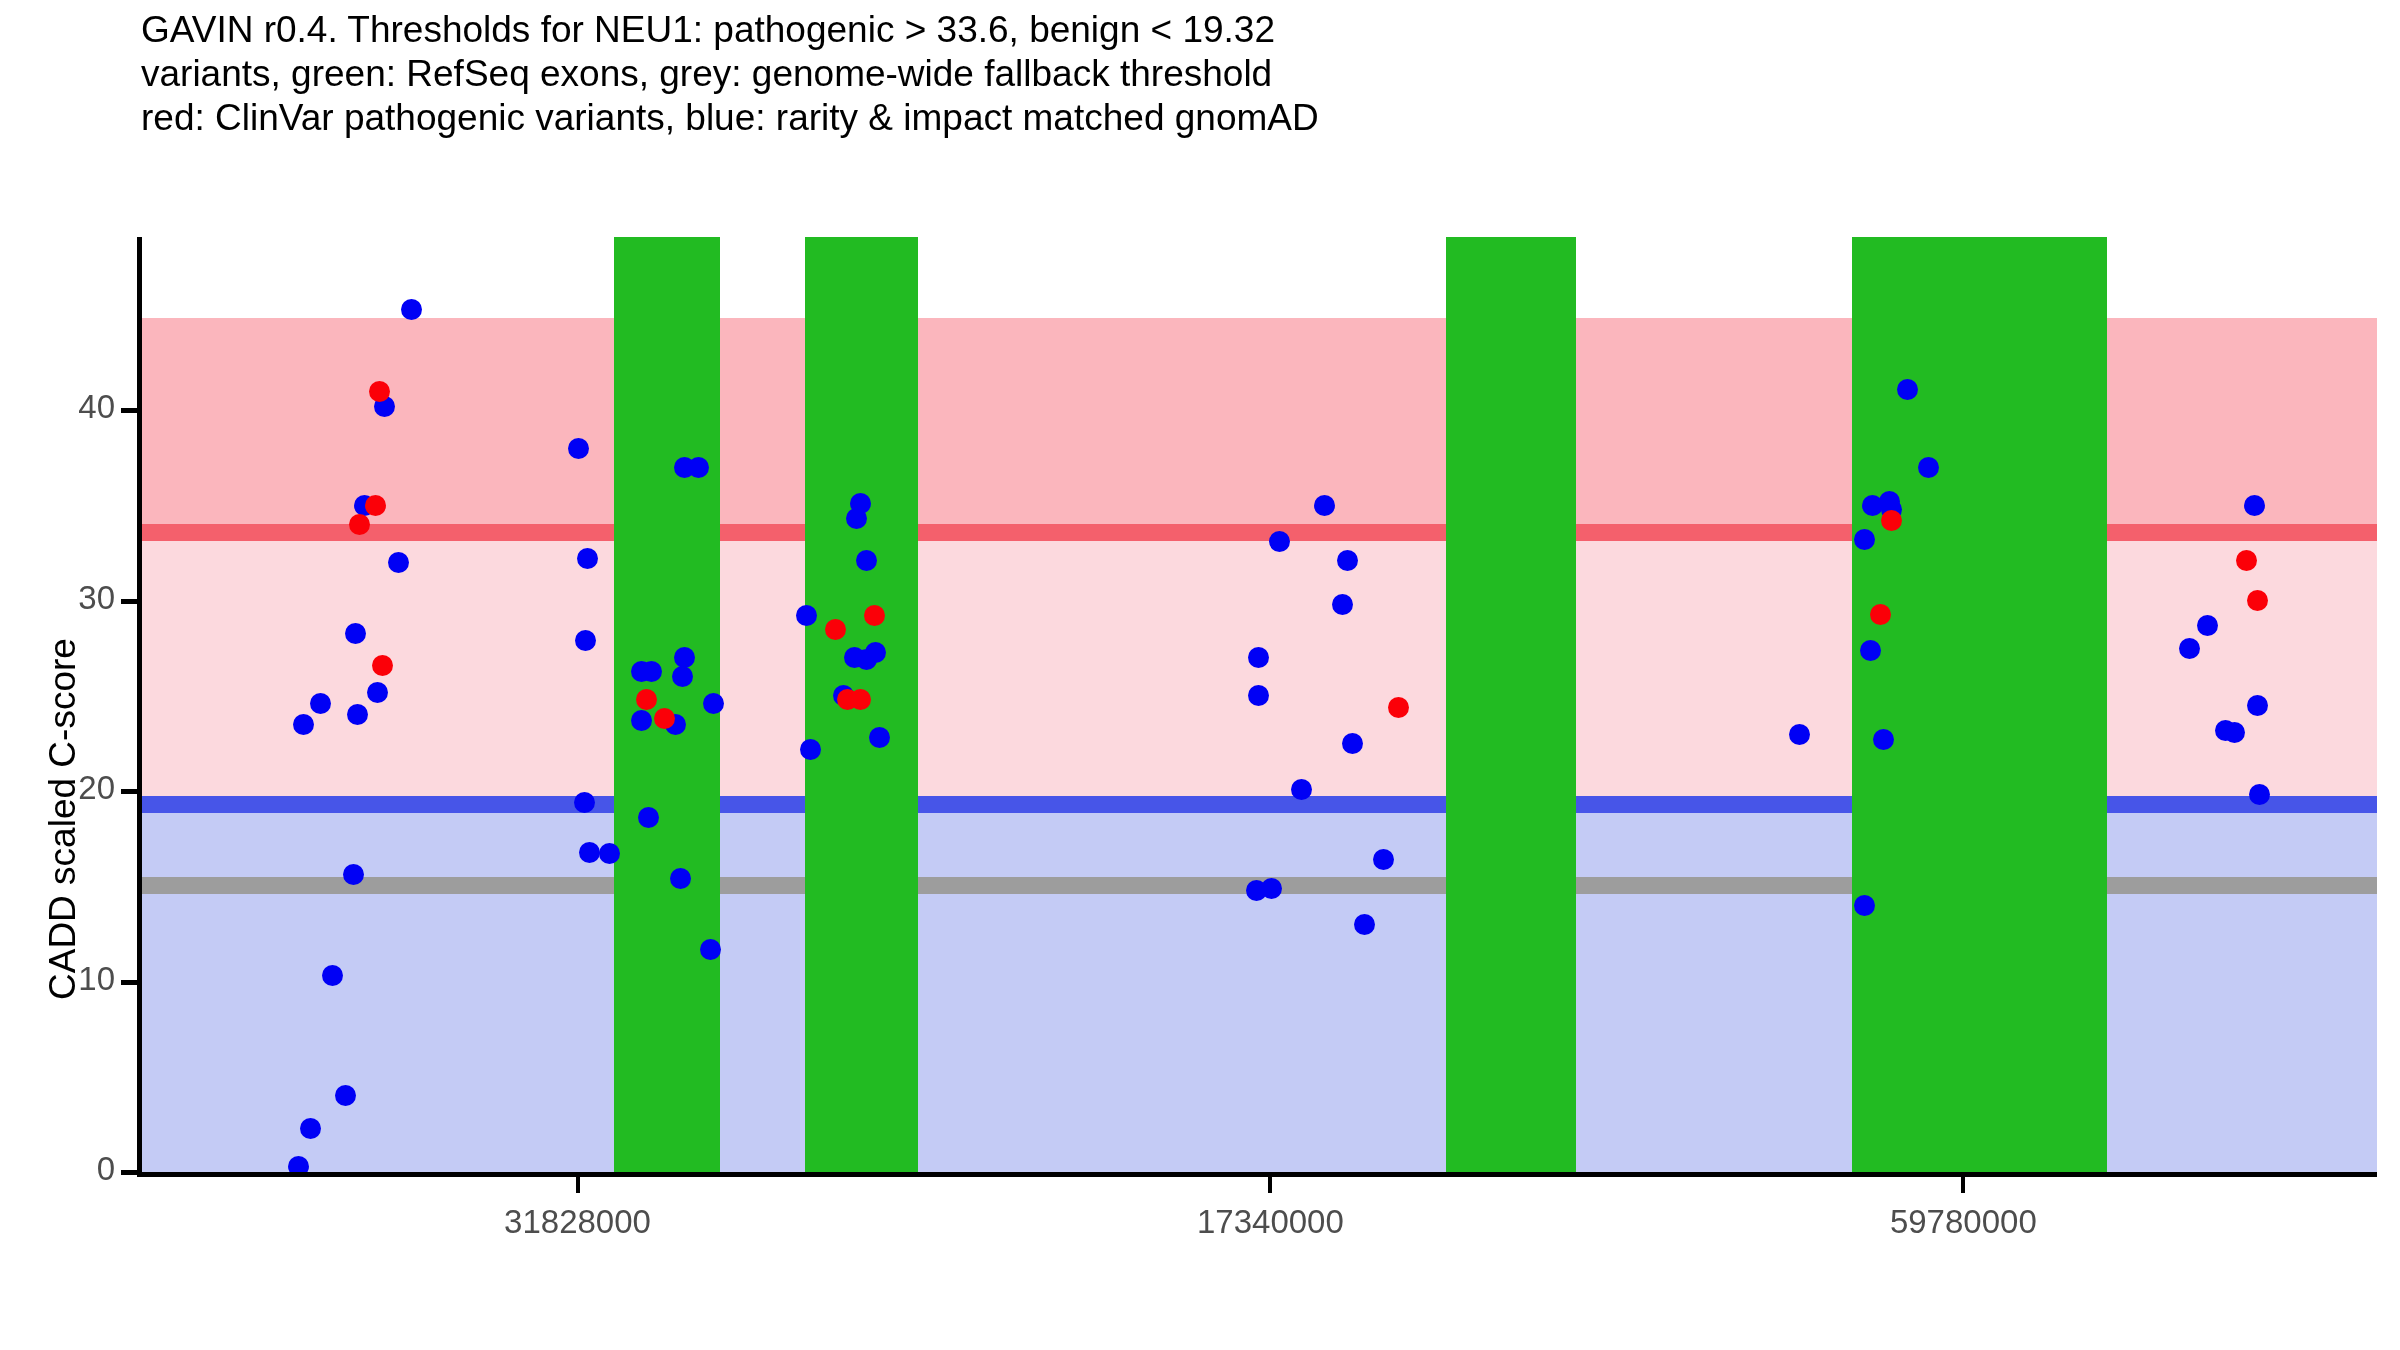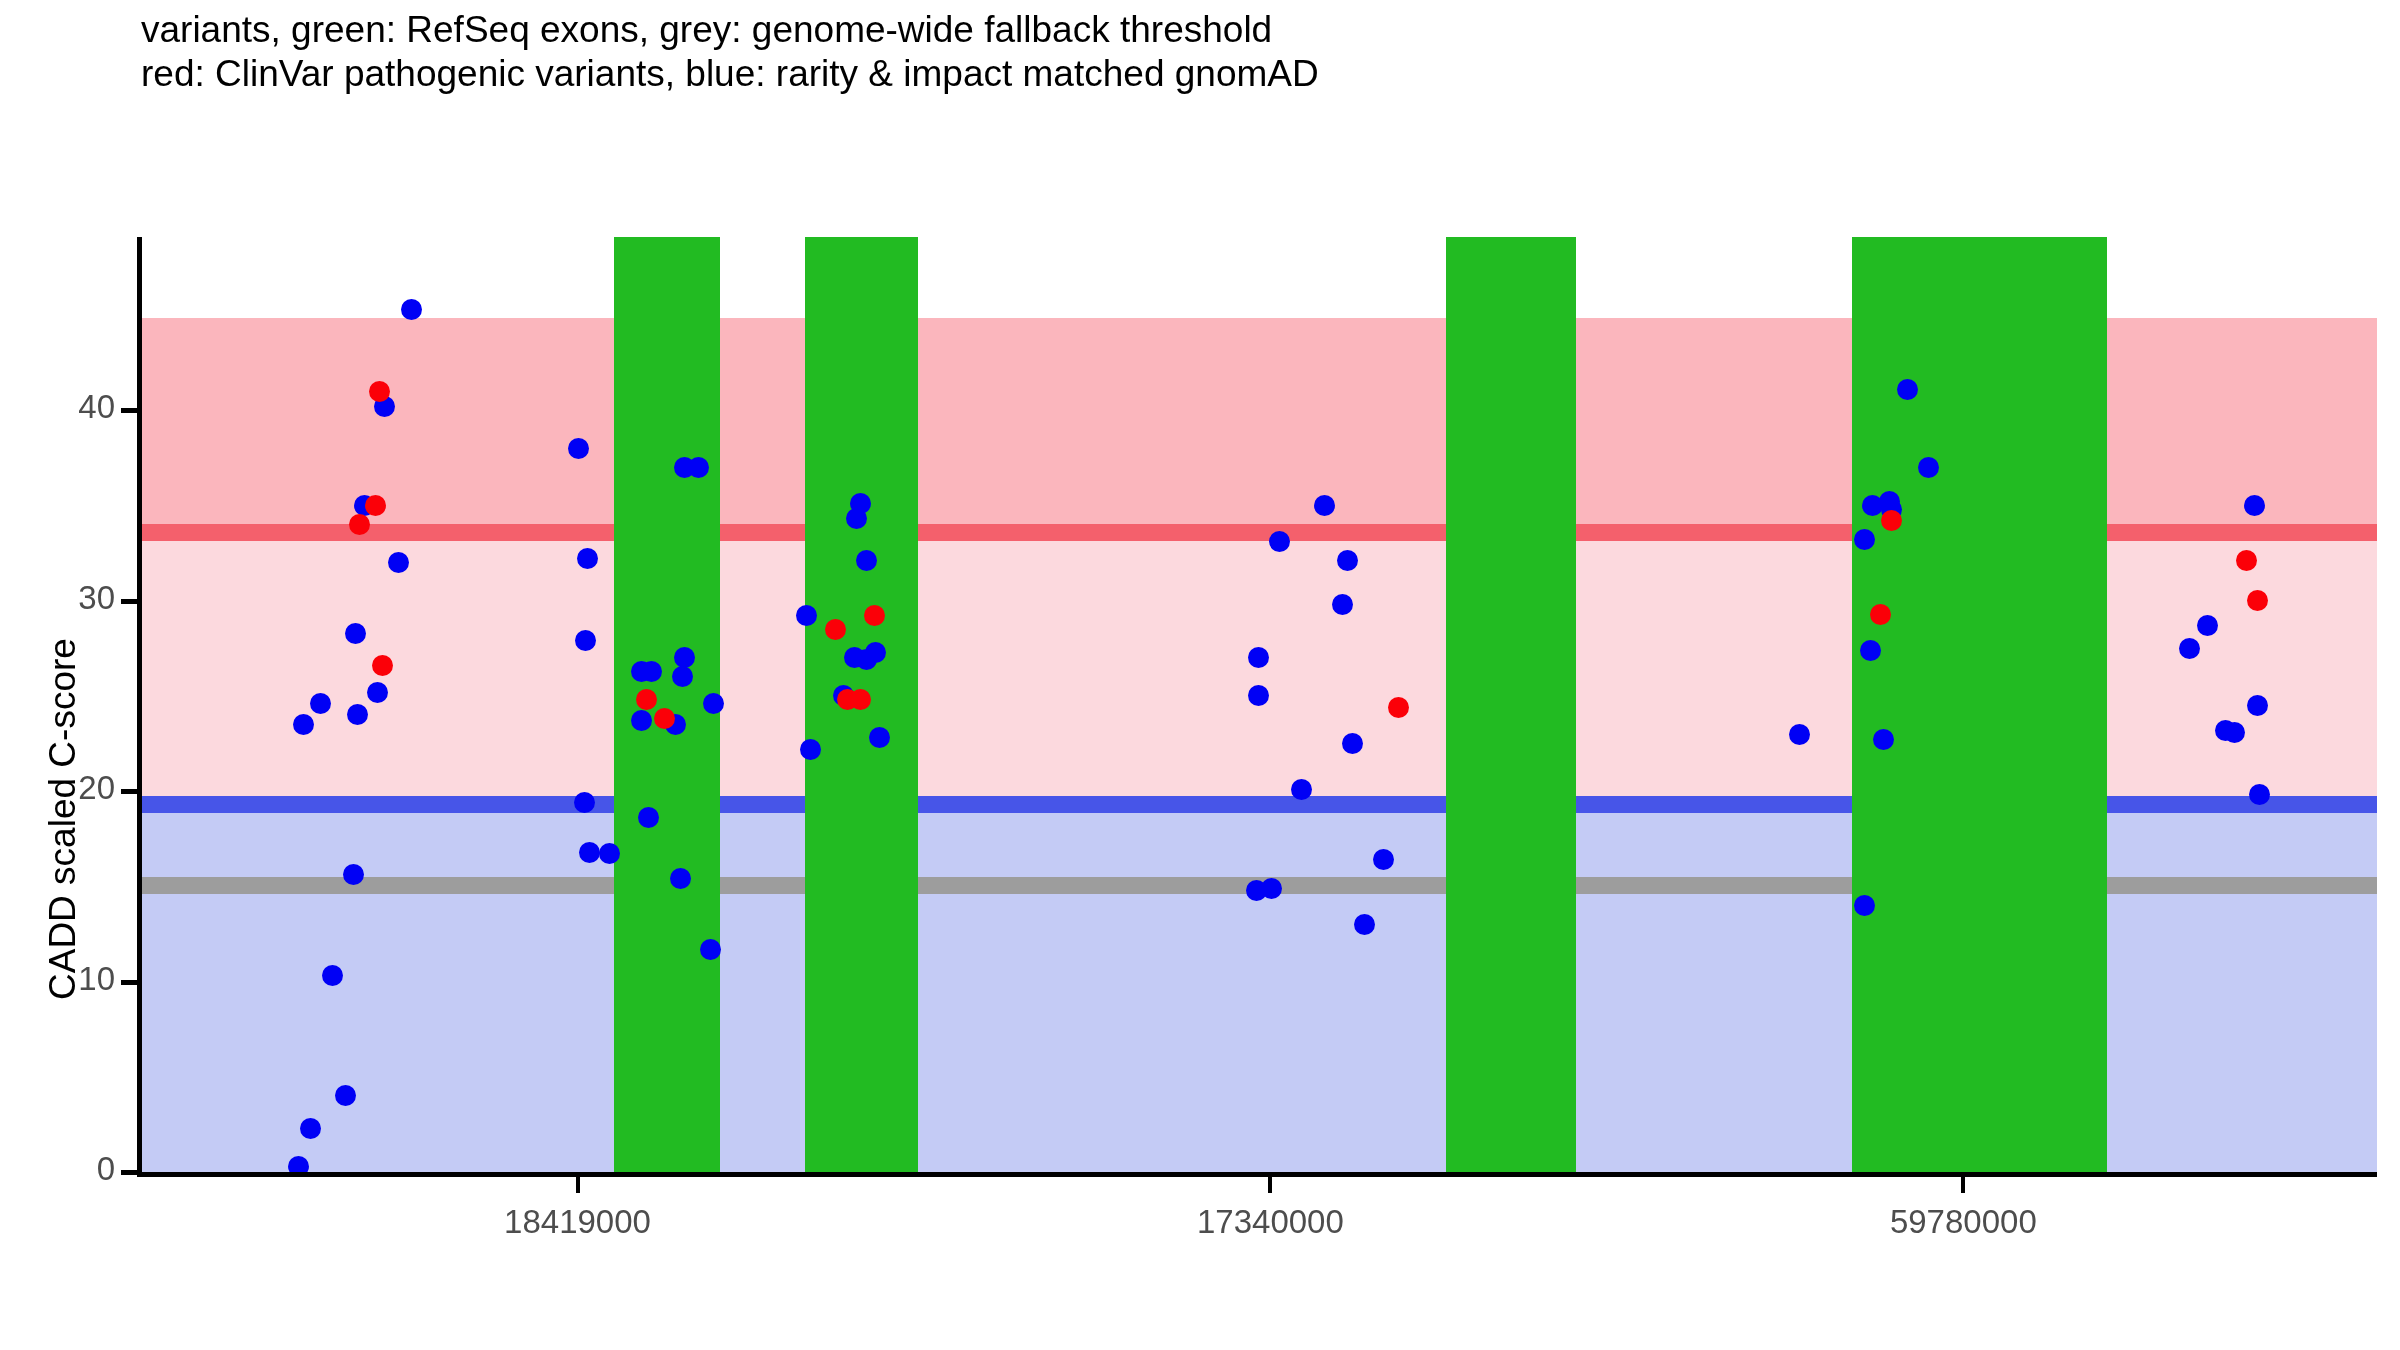--- a/index.html
+++ b/index.html
@@ -35,20 +35,21 @@
   .xlab{position:absolute;font-size:33px;color:#4D4D4D;text-align:center;width:300px;top:1203px;}
   .ytitle{position:absolute;font-size:37px;color:#000;transform:rotate(-90deg);transform-origin:left top;white-space:nowrap;left:42px;top:1000px;}
   .xtitle{position:absolute;font-size:37px;color:#000;width:2400px;text-align:center;top:1272px;left:0;}
 </style>
 </head>
 <body>
 
 <div id="root">
 
   <div class="title-block">
+    <div class="title-line">GAVIN r0.4. Thresholds for NEU1: pathogenic &gt; 33.6, benign &lt; 19.32</div>
     <div class="title-line">variants, green: RefSeq exons, grey: genome-wide fallback threshold</div>
     <div class="title-line">red: ClinVar pathogenic variants, blue: rarity &amp; impact matched gnomAD</div>
   </div>
 
   <div class="panel" id="panel">
       <div class="band band-path-outer" style="top: 80.9318px; height: 214.231px;"></div>
       <div class="band band-path-inner" style="top: 295.163px; height: 271.931px;"></div>
       <div class="band band-benign" style="top: 567.094px; height: 367.906px;"></div>
       <div class="exon" style="left: 472.56px; width: 106.707px;"></div>
       <div class="exon" style="left: 664.495px; width: 112.943px;"></div>
@@ -165,21 +166,21 @@
       <div class="ylab" style="top: 1150px;">0</div>
       <div class="tick-y" style="top: 979.572px;"></div>
       <div class="ylab" style="top: 959.572px;">10</div>
       <div class="tick-y" style="top: 789.145px;"></div>
       <div class="ylab" style="top: 769.145px;">20</div>
       <div class="tick-y" style="top: 598.717px;"></div>
       <div class="ylab" style="top: 578.717px;">30</div>
       <div class="tick-y" style="top: 408.289px;"></div>
       <div class="ylab" style="top: 388.289px;">40</div>
       <div class="tick-x" style="left: 575.529px;"></div>
-      <div class="xlab" style="left: 427.529px;">18419000</div>
+      <div class="xlab" style="left: 427.529px;">31828000</div>
       <div class="tick-x" style="left: 1268.43px;"></div>
       <div class="xlab" style="left: 1120.43px;">17340000</div>
       <div class="tick-x" style="left: 1961.34px;"></div>
       <div class="xlab" style="left: 1813.34px;">59780000</div>
     </div>
 
   <div class="ytitle">CADD scaled C-score</div>
 </div>
 
 </body></html>

